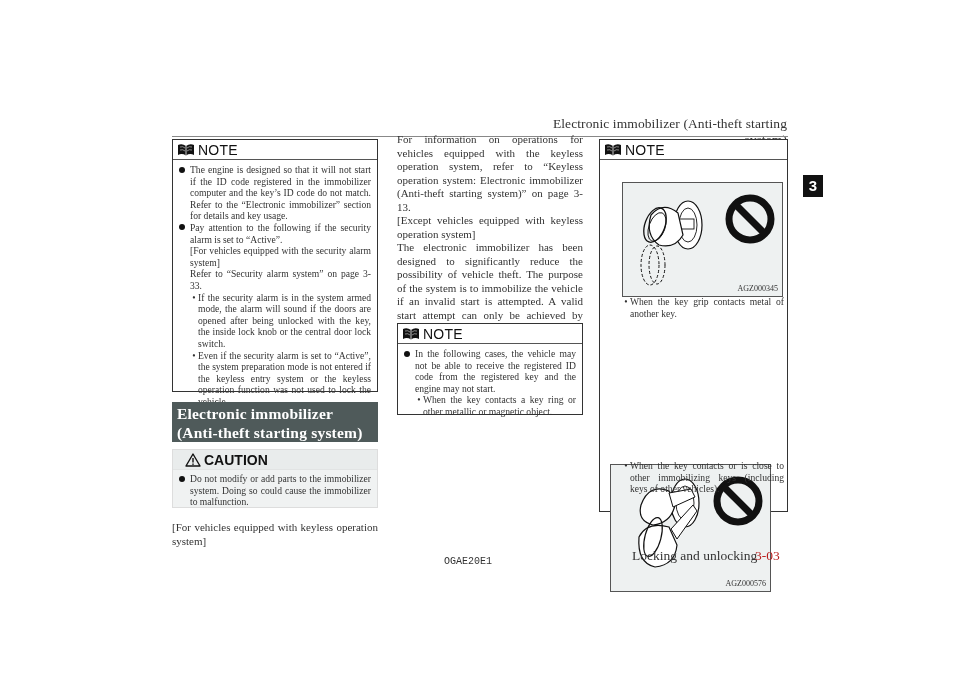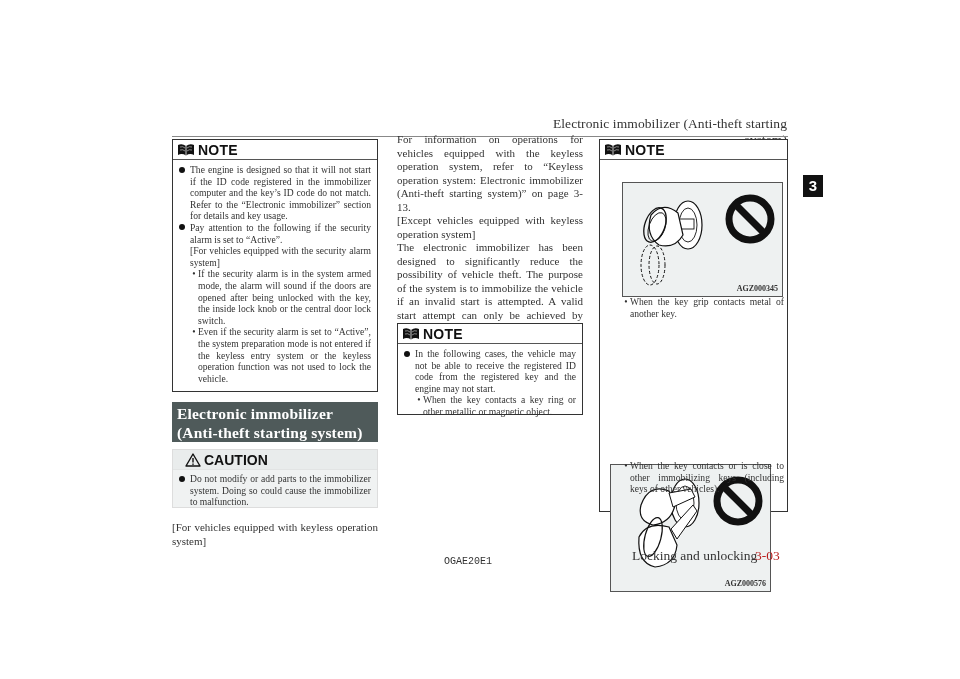--- a/index.html
+++ b/index.html
@@ -12,21 +12,21 @@
 
   
   .running-head { left:540px; top:116px; width:247px; text-align:right; font-size:13.5px; color:#333; letter-spacing:0.1px; }
   .head-rule { left:172px; top:136px; width:616px; height:1px; background:#888; }
   .chapter-tab { left:803px; top:175px; width:20px; height:22px; background:#111; color:#fff;
     font-family:"Liberation Sans","DejaVu Sans",sans-serif; font-weight:bold; font-size:15px; text-align:center; line-height:22px; }
 
   
   .notebox { border:1.5px solid #333; background:#fff; box-sizing:border-box; }
   .note-head { height:19px; border-bottom:1px solid #555; display:flex; align-items:center; padding-left:4px; }
-  .note-head .lbl { font-family:"Liberation Sans","DejaVu Sans",sans-serif; font-weight:bold; font-size:14px; color:#111; margin-left:3px; letter-spacing:0.2px; }
+  .note-head .lbl { font-family:"Liberation Sans","DejaVu Sans",sans-serif; font-weight:normal; font-size:14px; color:#111; margin-left:3px; letter-spacing:0.2px; }
   .note-icon { width:18px; height:13px; display:inline-block; }
 
   .body-small { font-size:9.6px; line-height:11.6px; color:#333; text-align:justify; }
   .blt-row { display:flex; }
   .blt-dot { width:6px; height:6px; border-radius:50%; background:#111; margin-top:2.5px; flex:0 0 6px; }
   .blt-text { margin-left:5px; flex:1; }
   .sub-row { display:flex; margin-left:0; }
   .sub-dot { width:8px; flex:0 0 8px; text-align:center; }
   .sub-text { flex:1; }
 
@@ -35,21 +35,21 @@
     font-weight:bold; font-size:15.5px; line-height:19px; padding:2px 5px; box-sizing:border-box; letter-spacing:0.2px; }
 
   
   .caution { left:172px; top:449px; width:206px; height:59px; background:#f0f2f2; border:1px solid #ddd; box-sizing:border-box; }
   .caution-head { height:19px; display:flex; align-items:center; padding-left:12px; border-bottom:1px solid #e2e4e4; background:#e9ecec; }
   .caution-head .lbl { font-family:"Liberation Sans","DejaVu Sans",sans-serif; font-weight:bold; font-size:14px; color:#111; margin-left:3px; }
 
   .body-main { font-size:11px; line-height:13.5px; color:#333; text-align:justify; }
 
   
-  .figure { background:#eef1f1; border:1px solid #555; box-sizing:border-box; position:relative;font-weight:bold; }
+  .figure { background:#eef1f1; border:1px solid #555; box-sizing:border-box; position:relative; }
   .fig-code { position:absolute; right:4px; bottom:3px; font-size:8px; color:#333; font-family:"Liberation Serif","DejaVu Serif",serif; }
 
   .footer-code { left:444px; top:556px; font-family:Liberation Mono, monospace; font-size:10px; color:#333; }
   .footer-title { left:632px; top:548px; font-size:13.5px; color:#333; }
   .footer-page { left:755px; top:548px; font-size:13.5px; color:#b91c1c; }
 </style>
 </head>
 <body>
 
 <div class="abs running-head serif">Electronic immobilizer (Anti-theft starting system)</div>
@@ -68,20 +68,21 @@
   <div class="body-small" style="padding:4px 6px 0 6px;">
     <div class="blt-row">
       <span class="blt-dot"></span>
       <span class="blt-text">The engine is designed so that it will not start if the ID code registered in the immobilizer computer and the key’s ID code do not match. Refer to the “Electronic immobilizer” section for details and key usage.</span>
     </div>
     <div class="blt-row" style="margin-top:0;">
       <span class="blt-dot"></span>
       <div class="blt-text">
         <div>Pay attention to the following if the security alarm is set to “Active”.</div>
         <div>[For vehicles equipped with the security alarm system]</div>
+        <div>Refer to “Security alarm system” on page 3-33.</div>
         <div class="sub-row">
           <span class="sub-dot">•</span>
           <span class="sub-text">If the security alarm is in the system armed mode, the alarm will sound if the doors are opened after being unlocked with the key, the inside lock knob or the central door lock switch.</span>
         </div>
         <div class="sub-row">
           <span class="sub-dot">•</span>
           <span class="sub-text">Even if the security alarm is set to “Active”, the system preparation mode is not entered if the keyless entry system or the keyless operation function was not used to lock the vehicle.</span>
         </div>
       </div>
     </div>

